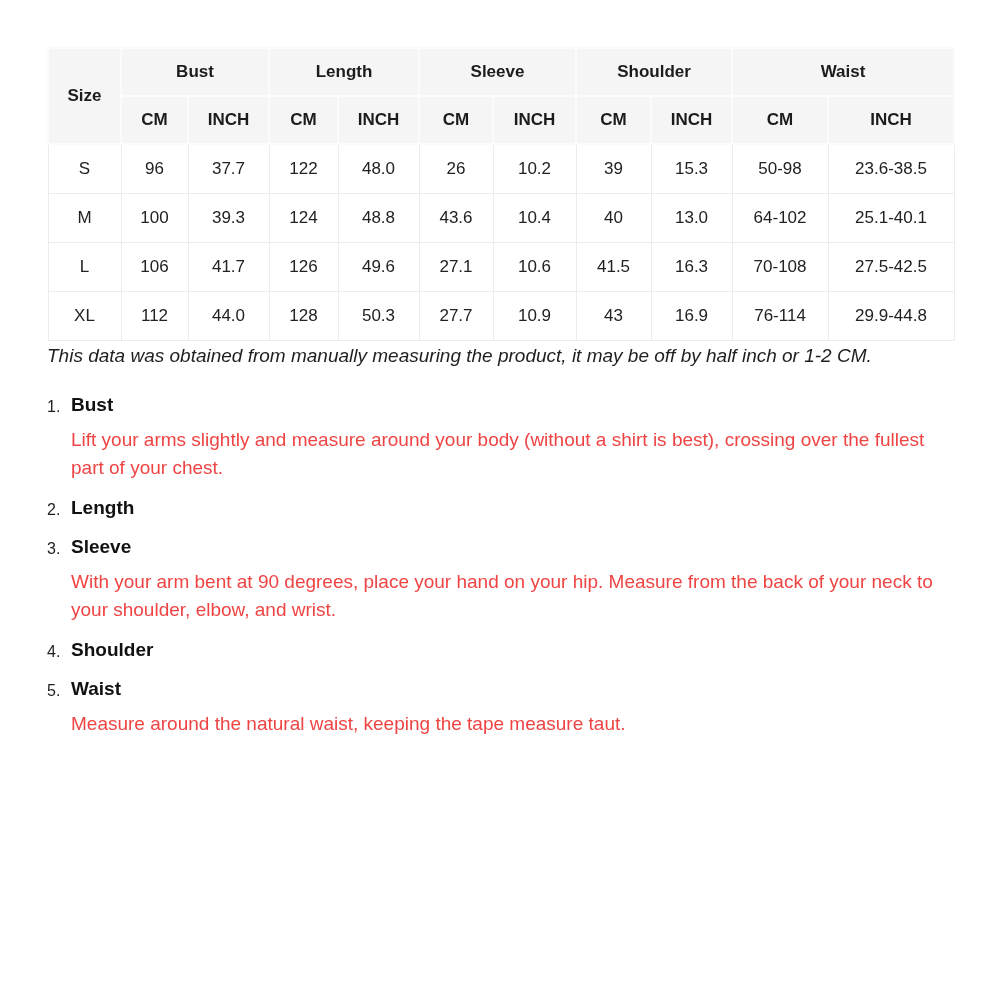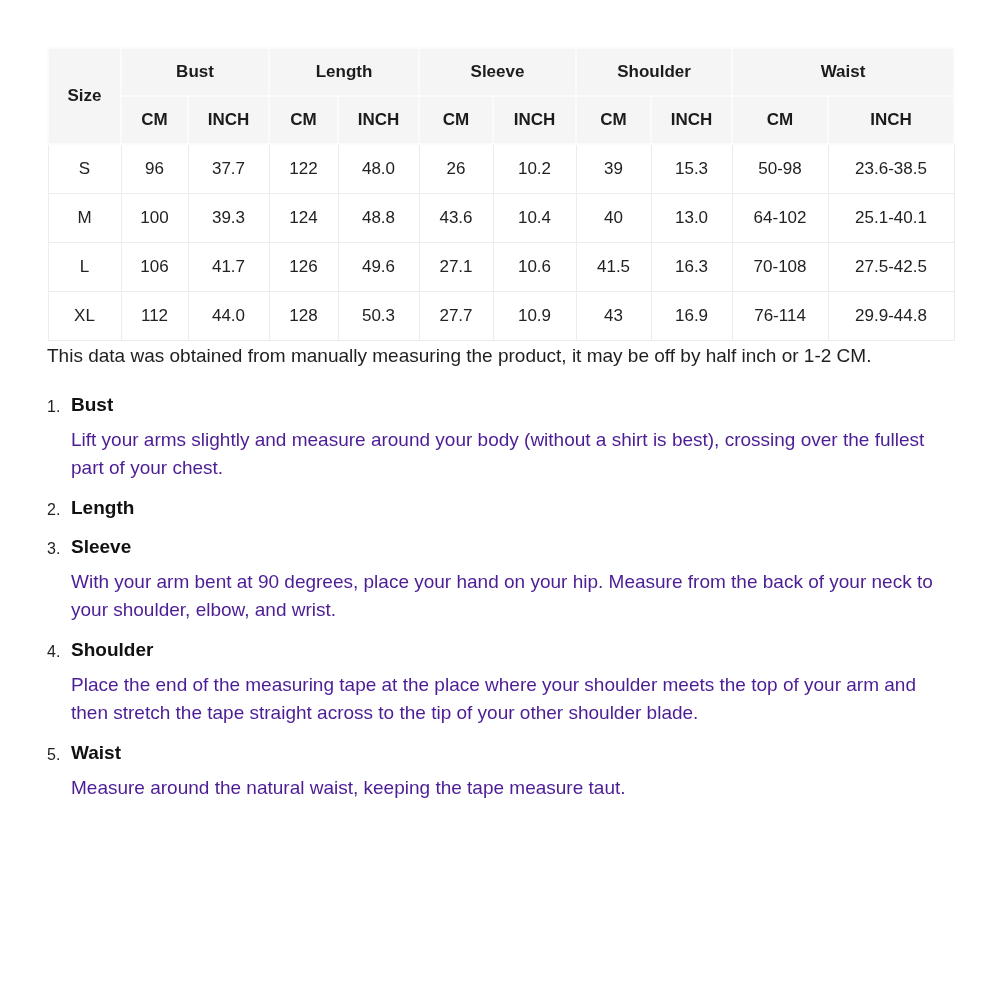--- a/index.html
+++ b/index.html
@@ -52,20 +52,21 @@
     font-size: 25px;
     line-height: 28px;
     font-weight: 700;
     color: #111111;
   }
   .howto-intro {
     margin: 0 0 23px 0;
     font-size: 19px;
     line-height: 29px;
     color: #1f1f1f;
+    font-style: italic;
   }
   ol.steps {
     list-style: none;
     margin: 0;
     padding: 0;
   }
   li.step {
     display: flex;
     align-items: flex-start;
     margin: 0 0 13px 0;
@@ -82,21 +83,21 @@
     display: block;
     font-size: 19px;
     line-height: 24px;
     font-weight: 700;
     color: #111111;
   }
   .step-desc {
     margin: 9px 0 1px 0;
     font-size: 19px;
     line-height: 28px;
-    color: #4c1d95;
+    color: #ef4444;
   }
 </style>
 </head>
 <body>
 
 <div class="page">
 
   <table class="size-chart">
     <colgroup>
       <col style="width:73px">
@@ -209,21 +210,20 @@
       <span class="step-num">3.</span>
       <div class="step-body">
         <strong class="step-title">Sleeve</strong>
         <p class="step-desc">With your arm bent at 90 degrees, place your hand on your hip. Measure from the back of your neck to your shoulder, elbow, and wrist.</p>
       </div>
     </li>
     <li class="step">
       <span class="step-num">4.</span>
       <div class="step-body">
         <strong class="step-title">Shoulder</strong>
-        <p class="step-desc">Place the end of the measuring tape at the place where your shoulder meets the top of your arm and then stretch the tape straight across to the tip of your other shoulder blade.</p>
       </div>
     </li>
     <li class="step">
       <span class="step-num">5.</span>
       <div class="step-body">
         <strong class="step-title">Waist</strong>
         <p class="step-desc">Measure around the natural waist, keeping the tape measure taut.</p>
       </div>
     </li>
   </ol>

